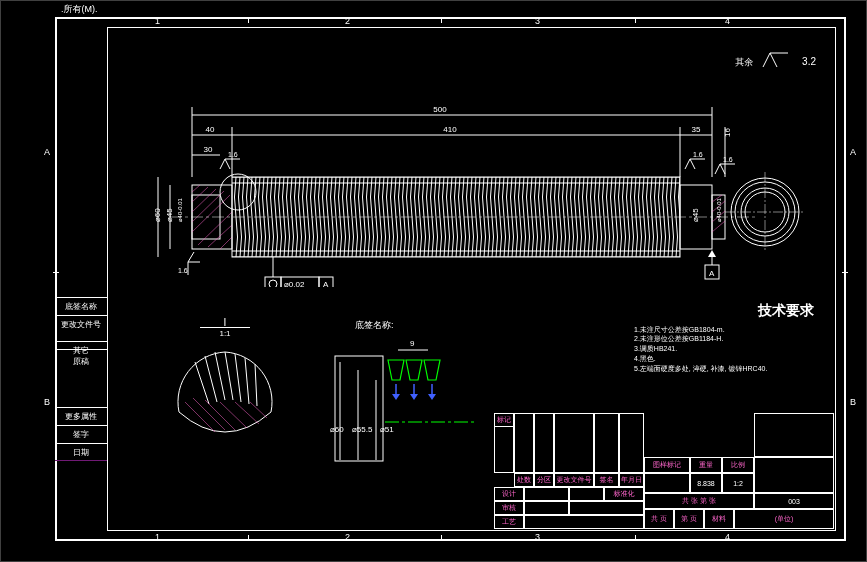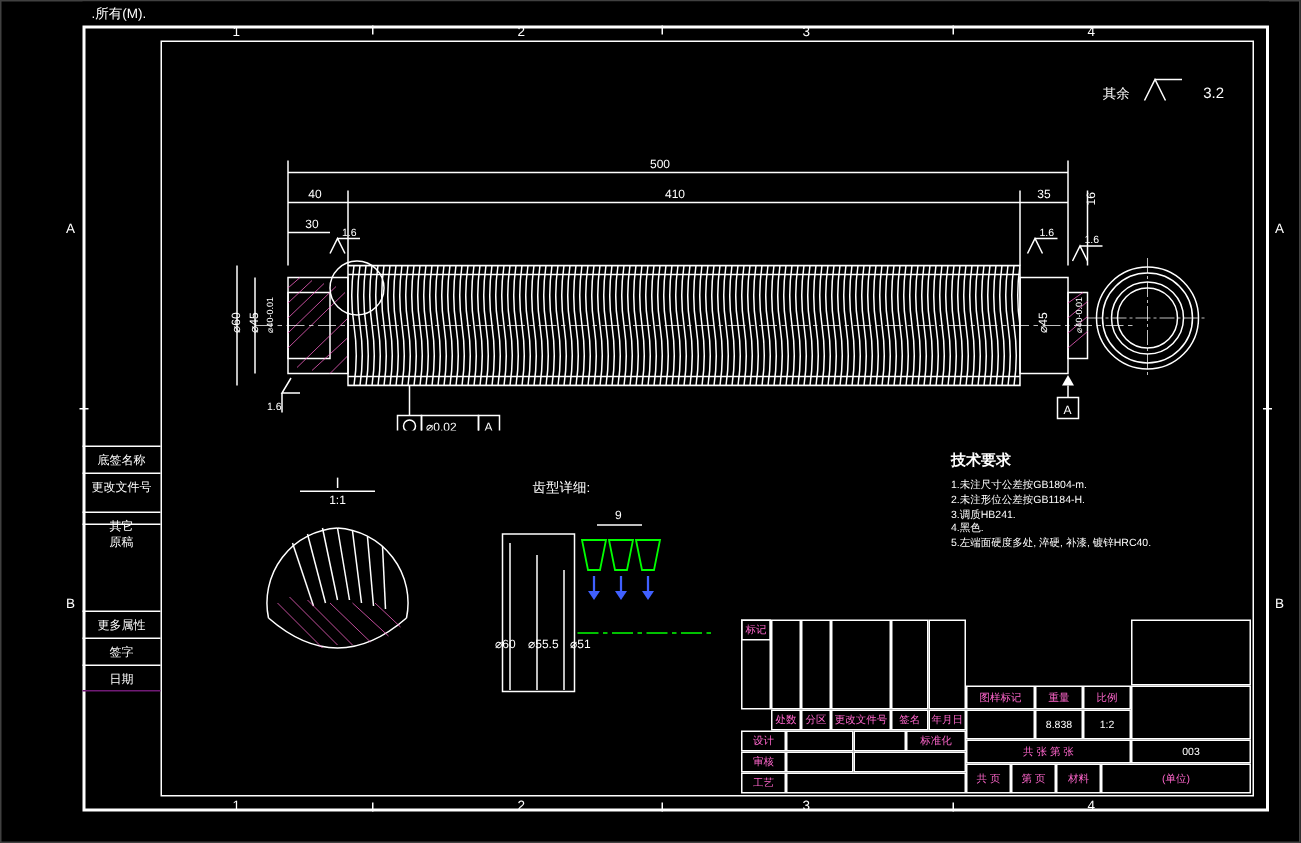--- a/index.html
+++ b/index.html
@@ -304,21 +304,21 @@
       <line x1="90" y1="22" x2="92" y2="64" class="sm-line"></line>
 
       <line class="hatch" x1="20" y1="60" x2="50" y2="90"></line>
       <line class="hatch" x1="28" y1="56" x2="60" y2="88"></line>
       <line class="hatch" x1="40" y1="58" x2="70" y2="88"></line>
       <line class="hatch" x1="55" y1="60" x2="82" y2="86"></line>
       <line class="hatch" x1="70" y1="60" x2="94" y2="82"></line>
       <line class="hatch" x1="85" y1="60" x2="102" y2="76"></line>
     </svg>
 
-    <div class="dim-text" style="left:300px;top:302px;font-size:9px">齿型详细:</div>
+    <div class="dim-text" style="left:300px;top:302px;font-size:9px">底签名称:</div>
     <svg class="drawing-el" style="left:255px;top:315px;width:170px;height:140px">
       <text x="100" y="14">9</text>
       <line x1="88" y1="18" x2="118" y2="18" class="sm-line"></line>
 
       <path d="M78 28 L82 48 L90 48 L94 28 Z" fill="none" stroke="#00ff00" stroke-width="1.2"></path>
       <path d="M96 28 L100 48 L108 48 L112 28 Z" fill="none" stroke="#00ff00" stroke-width="1.2"></path>
       <path d="M114 28 L118 48 L126 48 L130 28 Z" fill="none" stroke="#00ff00" stroke-width="1.2"></path>
 
       <path d="M86 52 L86 66" stroke="#4060ff" stroke-width="1.5"></path>
       <path d="M82 62 L86 68 L90 62" fill="#4060ff"></path>
@@ -333,21 +333,21 @@
 
       <line x1="30" y1="30" x2="30" y2="128" class="sm-line"></line>
       <line x1="48" y1="38" x2="48" y2="128" class="sm-line"></line>
       <line x1="66" y1="48" x2="66" y2="128" class="sm-line"></line>
       <text x="20" y="100">⌀60</text>
       <text x="42" y="100">⌀55.5</text>
       <text x="70" y="100">⌀51</text>
     </svg>
 
     <div class="notes" style="right:32px;top:284px;width:180px">
-      <div style="text-align:left;font-size:10px;margin-bottom:4px;font-weight:bold">技术要求</div>
+      <div style="text-align:right;font-size:14px;margin-bottom:4px;font-weight:bold">技术要求</div>
       <div>1.未注尺寸公差按GB1804-m.</div>
       <div>2.未注形位公差按GB1184-H.</div>
       <div>3.调质HB241.</div>
       <div>4.黑色.</div>
       <div>5.左端面硬度多处, 淬硬, 补漆, 镀锌HRC40.</div>
     </div>
 
     <div class="title-block">
 
       <div class="tb-cell" style="left:0;top:0;width:20px;height:60px"></div>

